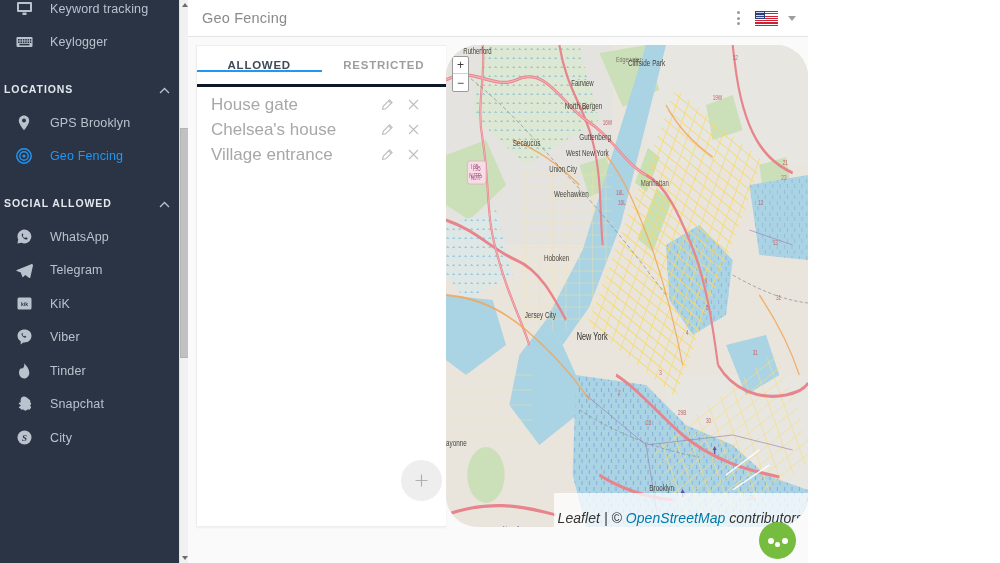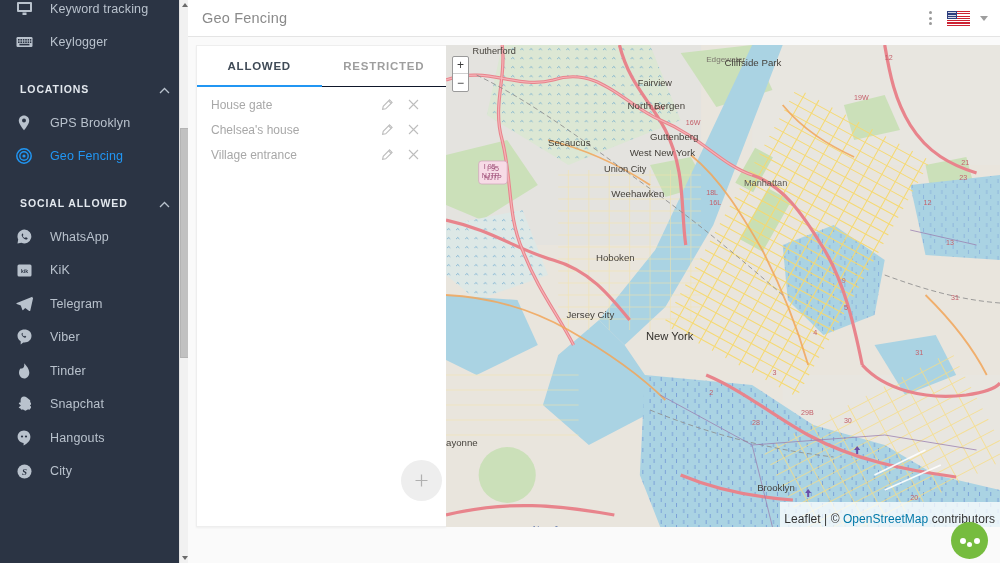--- a/index.html
+++ b/index.html
@@ -2,21 +2,21 @@
 <html><head>
 <meta charset="utf-8">
 <style>
   * { box-sizing: border-box; margin: 0; padding: 0; }
   html, body {
     width: 1000px; height: 563px;
     overflow: hidden;
     font-family: "Liberation Sans", sans-serif;
     background: #ffffff;
   }
-  .app { position: relative; width: 1000px; height: 563px; display: flex; }
+  .app { position: relative; width: 808px; height: 563px; display: flex; }
 
   
   .sidebar {
     width: 188px; height: 563px;
     background: #2b3444;
     position: relative;
     overflow: hidden;
     flex: 0 0 188px;
   }
   .sb-inner { position: absolute; top: -8px; left: 0; width: 188px; }
@@ -39,21 +39,21 @@
     color: #b9c2cd;
     letter-spacing: .15px;
     white-space: nowrap;
   }
   .sb-item.active .sb-label { color: #2196f3; }
   .sb-item.active .sb-icon { color: #2196f3; }
 
   .sb-section {
     display: flex; align-items: center; justify-content: space-between;
     height: 34px;
-    padding: 0 18px 0 20px;
+    padding: 0 18px 0 4px;
     margin-top: 13px;
     cursor: pointer;
   }
   .sb-section-label {
     font-size: 10.5px; font-weight: bold;
     color: #e3e8ee; letter-spacing: .9px;
   }
   .chev { color: #b9c2cd; display: block; }
 
   
@@ -122,72 +122,73 @@
   
   .list-card {
     width: 250px; height: 482px;
     background: #ffffff;
     border: 1px solid #eeeeee;
     border-right: none;
     position: relative;
     flex: 0 0 250px;
     box-shadow: 0 1px 2px rgba(0,0,0,.05);
   }
-  .tabs { display: flex; height: 41px; border-bottom: 1px solid #0f172a; }
+  .tabs { display: flex; height: 41px; border-bottom: 3px solid #0f172a; align-items: center; }
   .tab {
     flex: 1 1 50%;
     display: flex; align-items: center; justify-content: center;
     font-size: 11.5px; font-weight: bold; letter-spacing: .75px;
     color: #9e9e9e; cursor: pointer; position: relative;
   }
   .tab.active { color: #3f4a56; }
   .tab.active::after {
     content: ""; position: absolute; left: 0; right: 0; bottom: -1px;
     height: 2px; background: #2196f3;
   }
   .geo-list { padding-top: 5px; }
   .geo-row {
     display: flex; align-items: center;
     height: 25px; padding: 0 20px 0 14px;
   }
-  .geo-name { font-size: 12px; color: #a8a8a8; flex: 1 1 auto; }
+  .geo-name { font-size: 17px; color: #a8a8a8; flex: 1 1 auto; }
   .row-act { width: 26px; display: flex; justify-content: center; cursor: pointer; color: #bdbdbd; }
   .fab {
     position: absolute; left: 204px; bottom: 25px;
     width: 41px; height: 41px; border-radius: 50%;
     background: #eeeeee; border: none;
     display: flex; align-items: center; justify-content: center;
     color: #b0b0b0; cursor: pointer;
   }
 
   
   .map-wrap {
     flex: 1 1 auto; height: 482px;
     position: relative; overflow: hidden;
     background: #e9e4dd;
+    border-radius: 32px;
   }
   .map-canvas { position: absolute; inset: 0; }
   .map-canvas svg { display: block; width: 100%; height: 100%; }
 
   .zoom-ctl {
     position: absolute; left: 6px; top: 11px;
     width: 17px; border: 1px solid #9a9a9a; border-radius: 2px;
     background: #fff; z-index: 5;
   }
   .zoom-btn {
     height: 17px; display: flex; align-items: center; justify-content: center;
     font-size: 12px; color: #3a3a3a; cursor: pointer; line-height: 1;
     font-family: "Liberation Sans", sans-serif;
   }
   .zoom-btn.plus { border-bottom: 1px solid #cfcfcf; }
   .attribution {
     position: absolute; right: 0; bottom: 0;
     background: rgba(255,255,255,.75);
-    font-size: 12px; color: #333; padding: 10px 5px 1px 4px;
-    z-index: 6; letter-spacing: .05px;
+    font-size: 14px; color: #333; padding: 17px 5px 1px 4px;
+    z-index: 6; letter-spacing: .05px; font-style: italic;
   }
   .attribution a { color: #0078a8; text-decoration: none; }
 
   .chat-fab {
     position: absolute; right: 12px; bottom: 4px;
     width: 37px; height: 37px; border-radius: 50%;
     background: #76bc3f; border: none;
     display: flex; align-items: center; justify-content: center;
     cursor: pointer; z-index: 20;
   }
@@ -284,39 +285,39 @@
           <svg width="15" height="15" viewBox="0 0 15 15">
               <path d="M7.5.6A6.9 6.9 0 001.2 10.6L.5 14.4l3.9-.7A6.9 6.9 0 107.5.6z" fill="#b9c2cd"></path>
               <path d="M5.2 4.1c.2 0 .4 0 .5.3l.6 1.4c.1.2 0 .4-.1.5l-.4.4c-.1.2-.2.3 0 .6.3.5 1.1 1.3 1.9 1.6.2.1.4.1.5-.1l.4-.5c.2-.2.3-.2.5-.1l1.3.7c.2.1.3.3.2.5-.2.8-1 1.3-1.8 1.2-1.6-.2-3.8-2.3-4.1-4-.1-.9.3-1.8.9-2.1a1 1 0 01.3-.1z" fill="#2b3444"></path>
             </svg>
         </span>
         <span class="sb-label">WhatsApp</span>
       </div>
 
       <div class="sb-item">
         <span class="sb-icon">
+          <svg width="17" height="15" viewBox="0 0 17 15">
+              <path d="M16.4.8L.8 7.1c-.6.2-.6.8 0 1l4 1.3 1.5 4.3c.2.5.5.6.9.2l2-2 4 3c.5.4 1 .2 1.1-.5l2.7-12c.1-.7-.2-1-1-.6z" fill="#b9c2cd"></path>
+            </svg>
+        </span>
+        <span class="sb-label">Telegram</span>
+      </div>
+
+      <div class="sb-item">
+        <span class="sb-icon">
           <svg width="15" height="15" viewBox="0 0 15 15">
               <rect x="0.5" y="1.5" width="14" height="12" rx="1.5" fill="#b9c2cd"></rect>
               <text x="7.5" y="9.6" font-size="5" font-family="Liberation Sans, sans-serif" font-weight="bold" fill="#2b3444" text-anchor="middle">kik</text>
             </svg>
         </span>
         <span class="sb-label">KiK</span>
       </div>
 
       <div class="sb-item">
         <span class="sb-icon">
-          <svg width="17" height="15" viewBox="0 0 17 15">
-              <path d="M16.4.8L.8 7.1c-.6.2-.6.8 0 1l4 1.3 1.5 4.3c.2.5.5.6.9.2l2-2 4 3c.5.4 1 .2 1.1-.5l2.7-12c.1-.7-.2-1-1-.6z" fill="#b9c2cd"></path>
-            </svg>
-        </span>
-        <span class="sb-label">Telegram</span>
-      </div>
-
-      <div class="sb-item">
-        <span class="sb-icon">
           <svg width="15" height="16" viewBox="0 0 15 16">
               <path d="M7.5.5C3.6.5.5 3.2.5 6.8c0 2.3 1.3 4.3 3.2 5.4v3.3l2.6-2.1c.4.1.8.1 1.2.1 3.9 0 7-2.7 7-6.7S11.4.5 7.5.5z" fill="#b9c2cd"></path>
               <path d="M5 3.6c.2 0 .3.1.4.2l.5 1.1c.1.2 0 .3-.1.4l-.3.3c-.1.1-.1.2 0 .4.2.4.9 1 1.5 1.3.2.1.3.1.4-.1l.3-.3c.1-.2.2-.2.4-.1l1 .6c.2.1.2.2.1.4-.2.6-.8 1-1.4.9-1.3-.2-3-1.9-3.2-3.2-.1-.7.2-1.4.7-1.6a.7.7 0 01.2-.3z" fill="#2b3444"></path>
             </svg>
         </span>
         <span class="sb-label">Viber</span>
       </div>
 
       <div class="sb-item">
         <span class="sb-icon">
@@ -330,30 +331,20 @@
 
       <div class="sb-item">
         <span class="sb-icon">
           <svg width="14" height="16" viewBox="0 0 14 16">
               <path d="M7 .6c-2 0-3.4 1.5-3.4 3.6 0 1 .1 1.9-.2 2.3-.3.4-1 .2-1.4.4-.4.3-.1.9.4 1.3.6.5 1.5.9 1.4 1.3-.2.8-2.1 1.5-2.1 2.1 0 .5 1.1.7 1.7.8.3.1.4.5.5.9.1.3.2.5.6.4.5-.1 1.3-.3 2 .1.6.3 1.2.9 1.9.9s1.3-.6 1.9-.9c.7-.4 1.5-.2 2-.1.4.1.5-.1.6-.4.1-.4.2-.8.5-.9.6-.1 1.7-.3 1.7-.8 0-.6-1.9-1.3-2.1-2.1-.1-.4.8-.8 1.4-1.3.5-.4.8-1 .4-1.3-.4-.2-1.1 0-1.4-.4-.3-.4-.2-1.3-.2-2.3C10.4 2.1 9 .6 7 .6z" fill="#b9c2cd"></path>
             </svg>
         </span>
         <span class="sb-label">Snapchat</span>
       </div>
 
-      <div class="sb-item">
-        <span class="sb-icon">
-          <svg width="14" height="16" viewBox="0 0 14 16">
-              <path d="M7 .6C3.4.6.6 3.4.6 6.8c0 3.3 2.6 6 6 6.1v2.5c3.4-1.5 6.8-4.3 6.8-8.6C13.4 3.4 10.6.6 7 .6z" fill="#b9c2cd"></path>
-              <circle cx="5" cy="6.5" r="1.1" fill="#2b3444"></circle>
-              <circle cx="9" cy="6.5" r="1.1" fill="#2b3444"></circle>
-            </svg>
-        </span>
-        <span class="sb-label">Hangouts</span>
-      </div>
 
       <div class="sb-item">
         <span class="sb-icon">
           <svg width="15" height="15" viewBox="0 0 15 15">
               <circle cx="7.5" cy="7.5" r="7" fill="#b9c2cd"></circle>
               <text x="7.5" y="11" font-size="9" font-family="Liberation Serif, serif" font-style="italic" font-weight="bold" fill="#2b3444" text-anchor="middle">S</text>
             </svg>
         </span>
         <span class="sb-label">City</span>
       </div>

